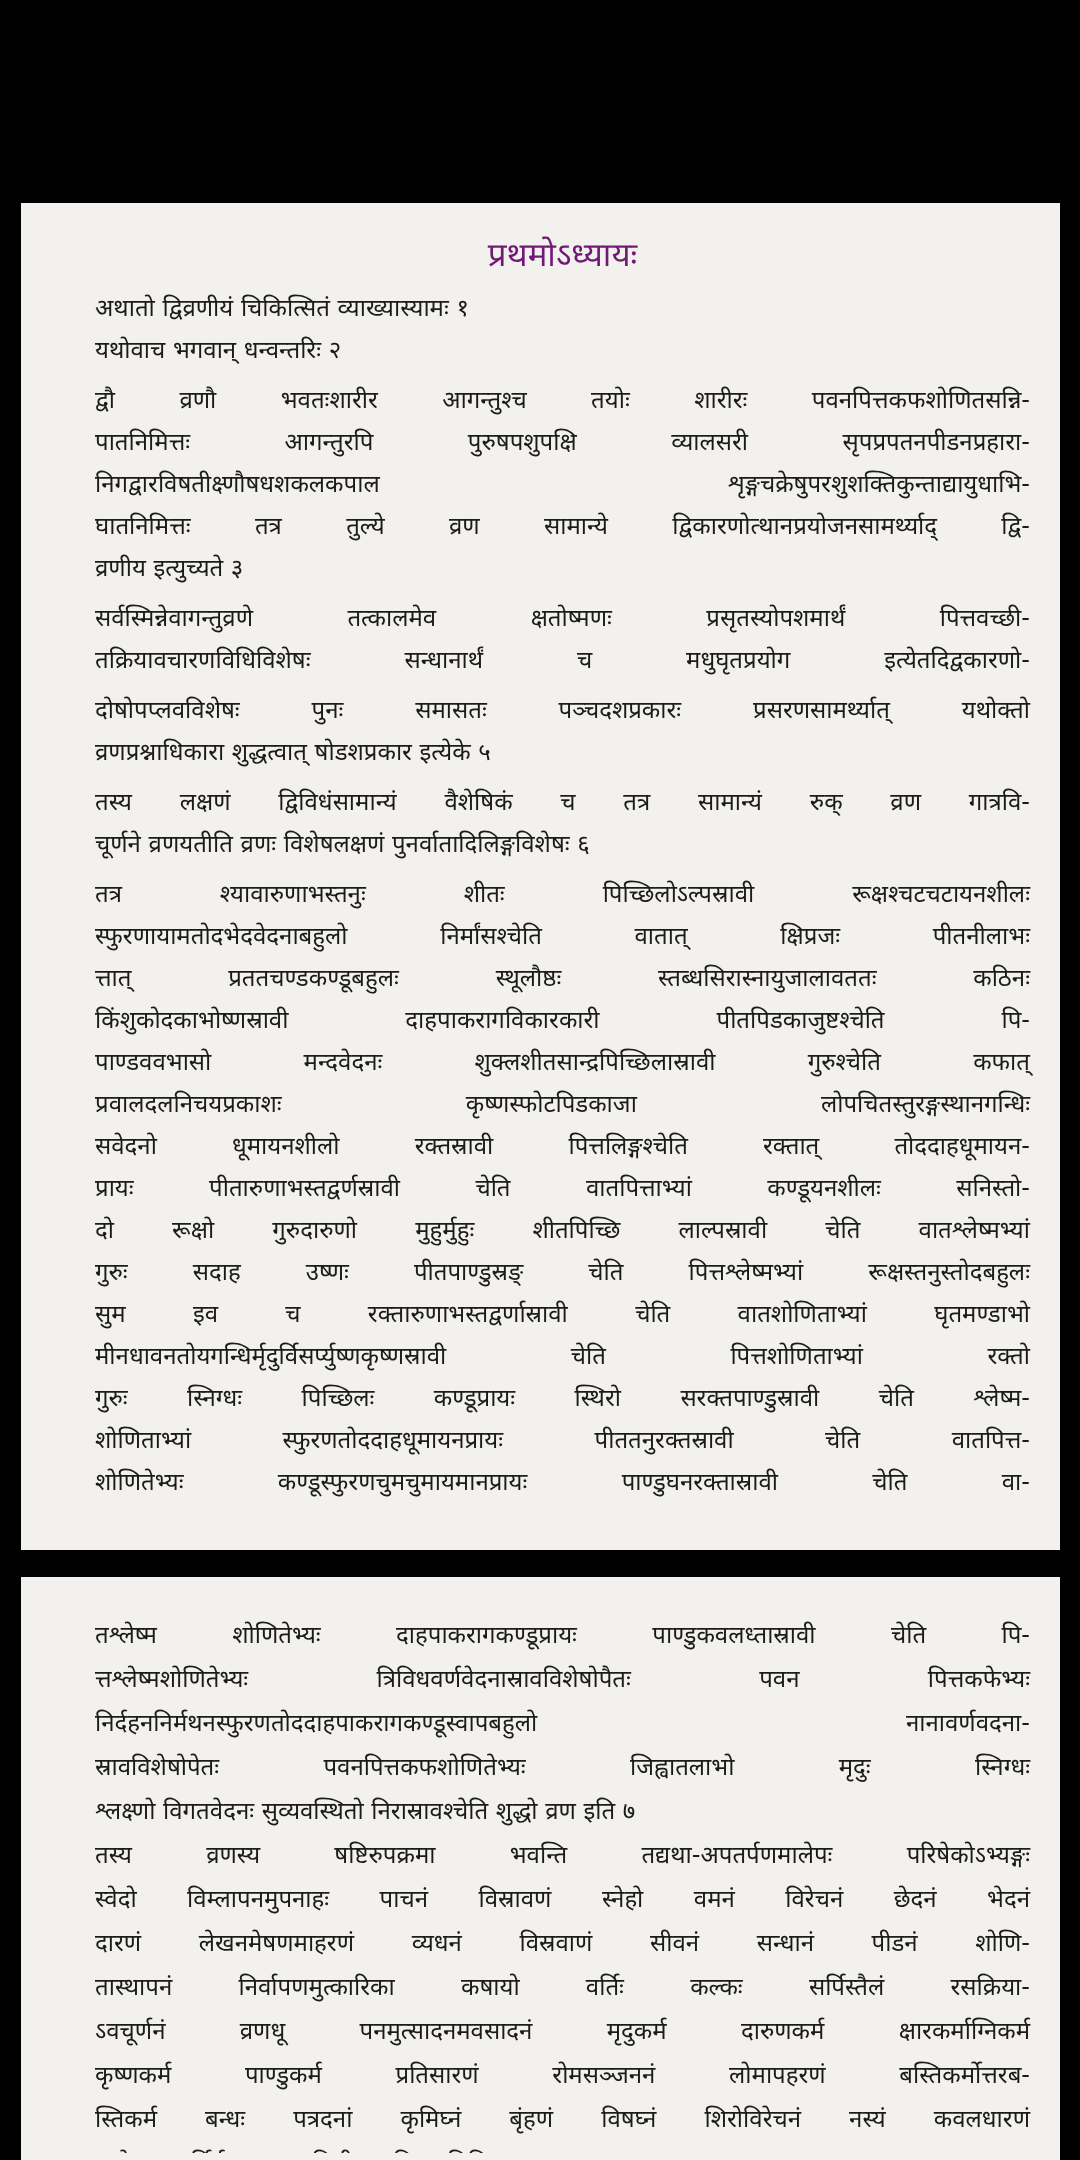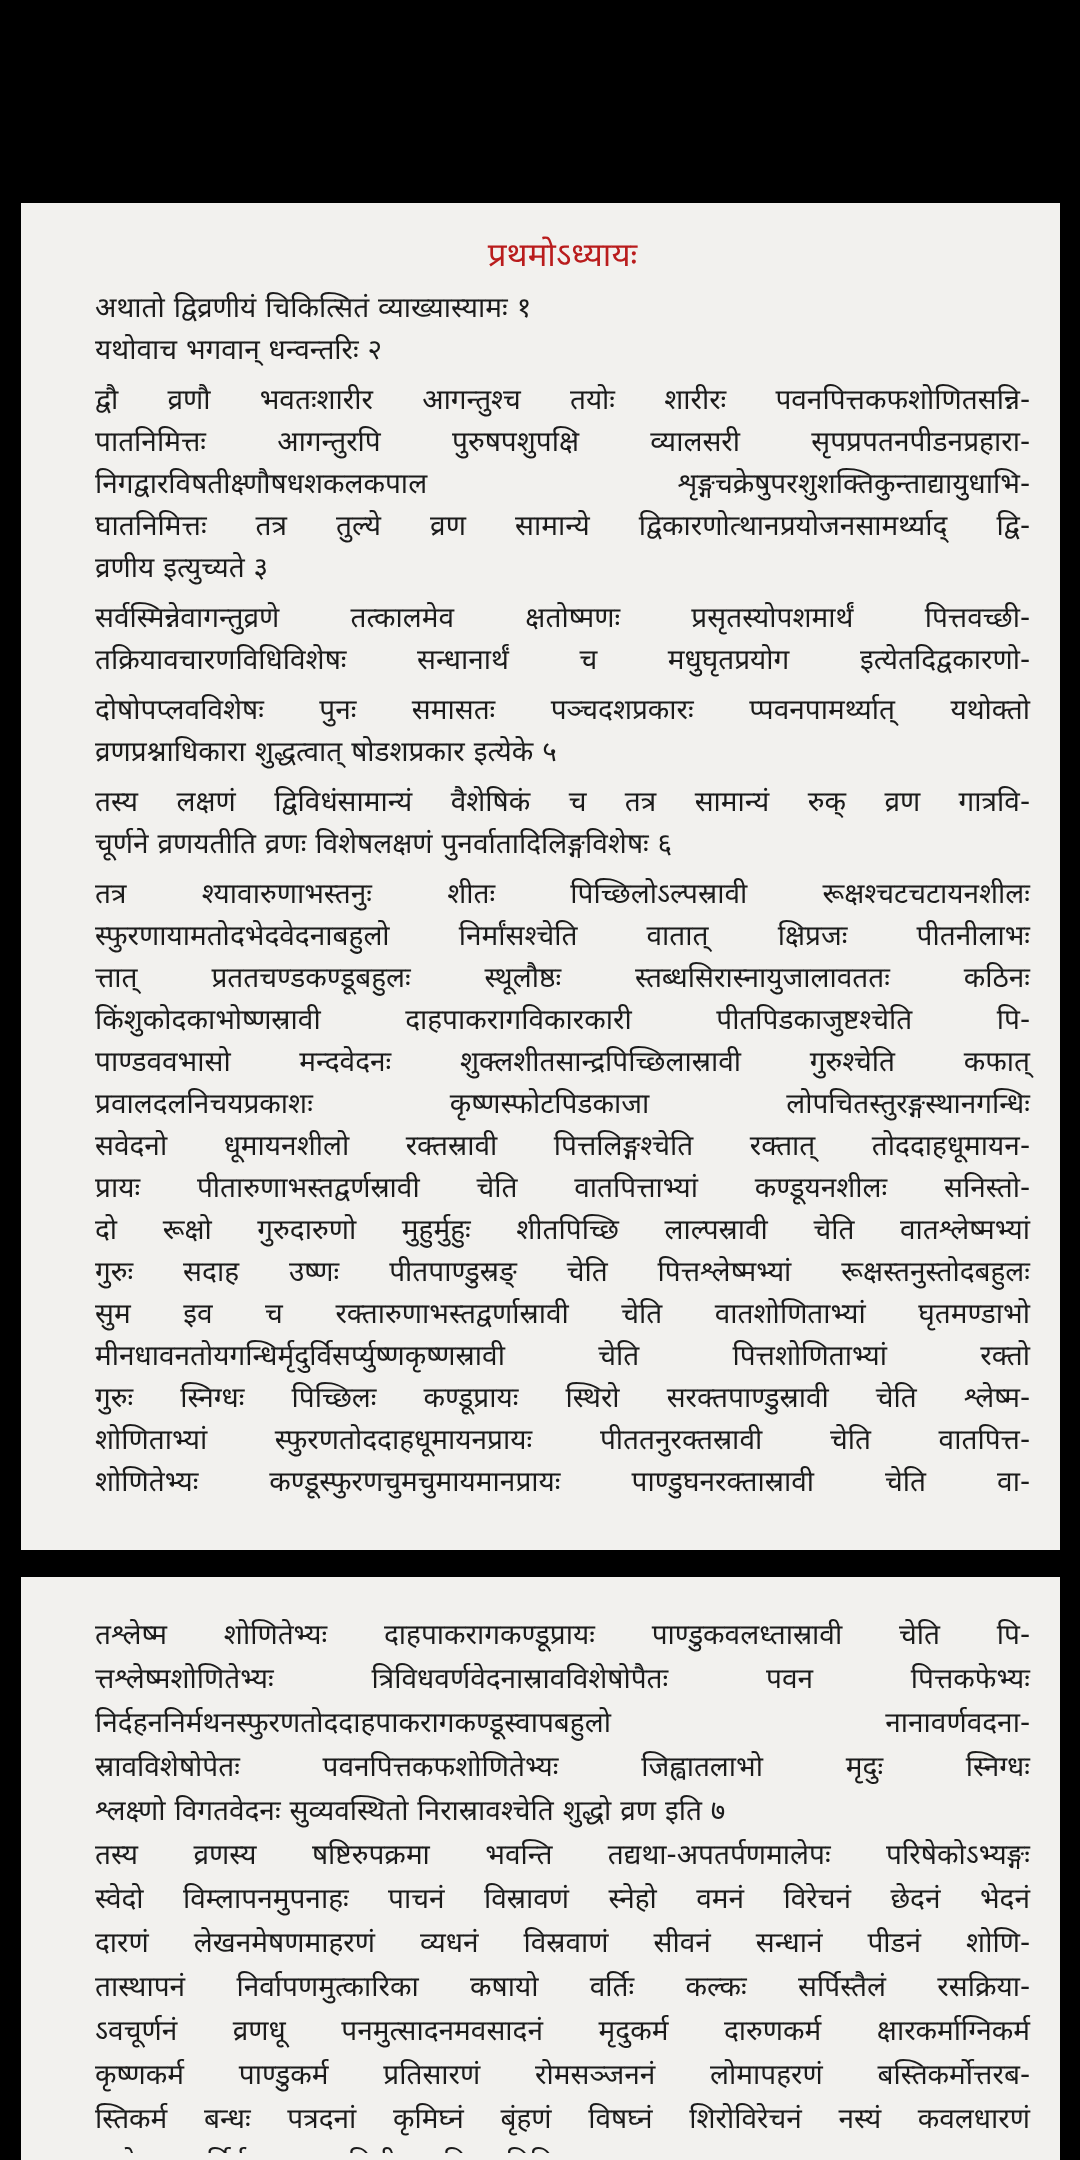--- a/index.html
+++ b/index.html
@@ -10,24 +10,24 @@
   .page{
     position:absolute;left:21px;width:1039px;background:#f2f1ee;overflow:hidden;
     color:#1b1b1b;
   }
   .page-1{top:203px;height:1347px;}
   .page-2{top:1577px;height:583px;}
   .content{padding:26px 30px 0 74px;}
   .page-2 .content{padding-top:36px;}
   .heading{
     font-size:33px;line-height:52px;text-align:center;margin-bottom:6px;
-    color:#b91c1c;
+    color:#701a75;
   }
   .line{
-    font-size:28px;line-height:42px;white-space:normal;
+    font-size:24px;line-height:42px;white-space:normal;
   }
   .page-2 .line{line-height:44px;}
   .j{text-align:justify;text-align-last:justify;}
   .e{text-align:left;text-align-last:left;}
   .p{margin-top:8px;}
   .p2{margin-top:0;}
   .partial{
     height:12px;overflow:hidden; 
   }
   .gap{position:absolute;left:0;top:1550px;width:1080px;height:27px;background:#000;}
@@ -42,21 +42,21 @@
       <div class="heading">प्रथमोऽध्यायः</div>
       <div class="line e">अथातो द्विव्रणीयं चिकित्सितं व्याख्यास्यामः १</div>
       <div class="line e">यथोवाच भगवान् धन्वन्तरिः २</div>
       <div class="line j p">द्वौ व्रणौ भवतःशारीर आगन्तुश्च तयोः शारीरः पवनपित्तकफशोणितसन्नि-</div>
       <div class="line j">पातनिमित्तः आगन्तुरपि पुरुषपशुपक्षि व्यालसरी सृपप्रपतनपीडनप्रहारा-</div>
       <div class="line j">निगद्वारविषतीक्ष्णौषधशकलकपाल शृङ्गचक्रेषुपरशुशक्तिकुन्ताद्यायुधाभि-</div>
       <div class="line j">घातनिमित्तः तत्र तुल्ये व्रण सामान्ये द्विकारणोत्थानप्रयोजनसामर्थ्याद् द्वि-</div>
       <div class="line e">व्रणीय इत्युच्यते ३</div>
       <div class="line j p">सर्वस्मिन्नेवागन्तुव्रणे तत्कालमेव क्षतोष्मणः प्रसृतस्योपशमार्थं पित्तवच्छी-</div>
       <div class="line j">तक्रियावचारणविधिविशेषः सन्धानार्थं च मधुघृतप्रयोग इत्येतदिद्वकारणो-</div>
-      <div class="line j p">दोषोपप्लवविशेषः पुनः समासतः पञ्चदशप्रकारः प्पवनपामर्थ्यात् यथोक्तो</div>
+      <div class="line j p">दोषोपप्लवविशेषः पुनः समासतः पञ्चदशप्रकारः प्रसरणसामर्थ्यात् यथोक्तो</div>
       <div class="line e">व्रणप्रश्नाधिकारा शुद्धत्वात् षोडशप्रकार इत्येके ५</div>
       <div class="line j p">तस्य लक्षणं द्विविधंसामान्यं वैशेषिकं च तत्र सामान्यं रुक् व्रण गात्रवि-</div>
       <div class="line e">चूर्णने व्रणयतीति व्रणः विशेषलक्षणं पुनर्वातादिलिङ्गविशेषः ६</div>
       <div class="line j p">तत्र श्यावारुणाभस्तनुः शीतः पिच्छिलोऽल्पस्रावी रूक्षश्चटचटायनशीलः</div>
       <div class="line j">स्फुरणायामतोदभेदवेदनाबहुलो निर्मांसश्चेति वातात् क्षिप्रजः पीतनीलाभः</div>
       <div class="line j">त्तात् प्रततचण्डकण्डूबहुलः स्थूलौष्ठः स्तब्धसिरास्नायुजालावततः कठिनः</div>
       <div class="line j">किंशुकोदकाभोष्णस्रावी दाहपाकरागविकारकारी पीतपिडकाजुष्टश्चेति पि-</div>
       <div class="line j">पाण्डववभासो मन्दवेदनः शुक्लशीतसान्द्रपिच्छिलास्रावी गुरुश्चेति कफात्</div>
       <div class="line j">प्रवालदलनिचयप्रकाशः कृष्णस्फोटपिडकाजा लोपचितस्तुरङ्गस्थानगन्धिः</div>
       <div class="line j">सवेदनो धूमायनशीलो रक्तस्रावी पित्तलिङ्गश्चेति रक्तात् तोददाहधूमायन-</div>

